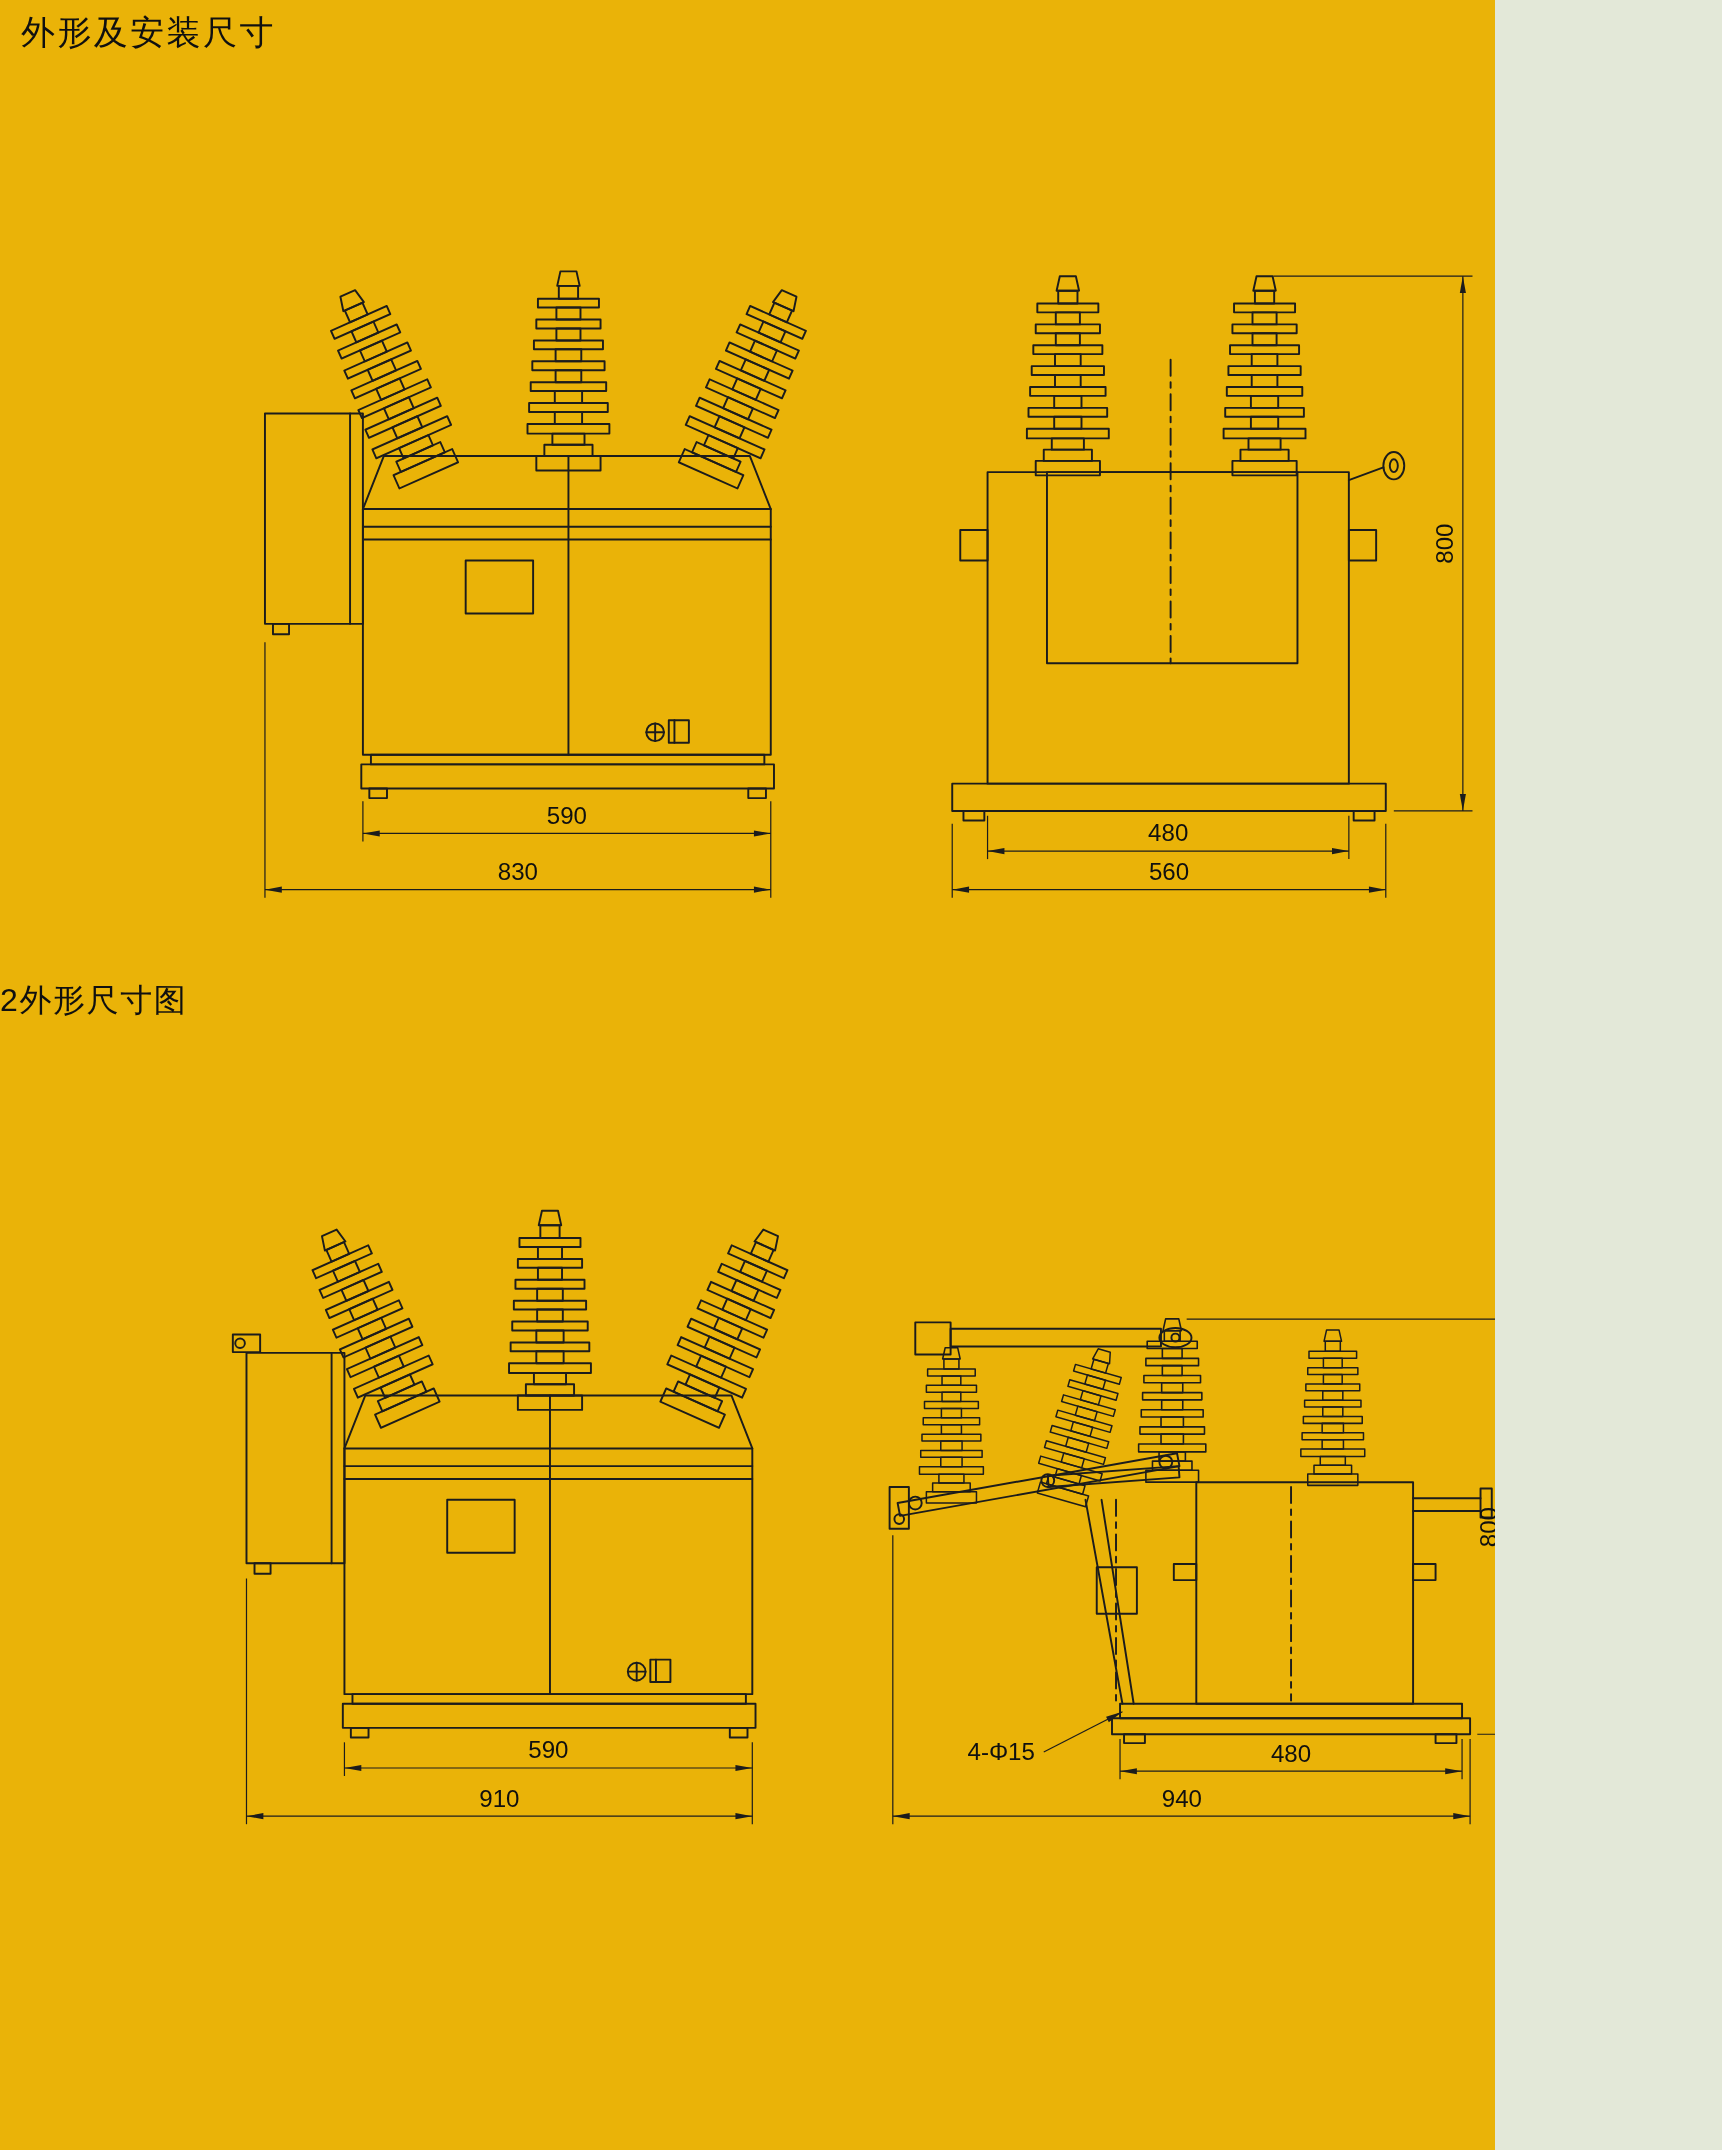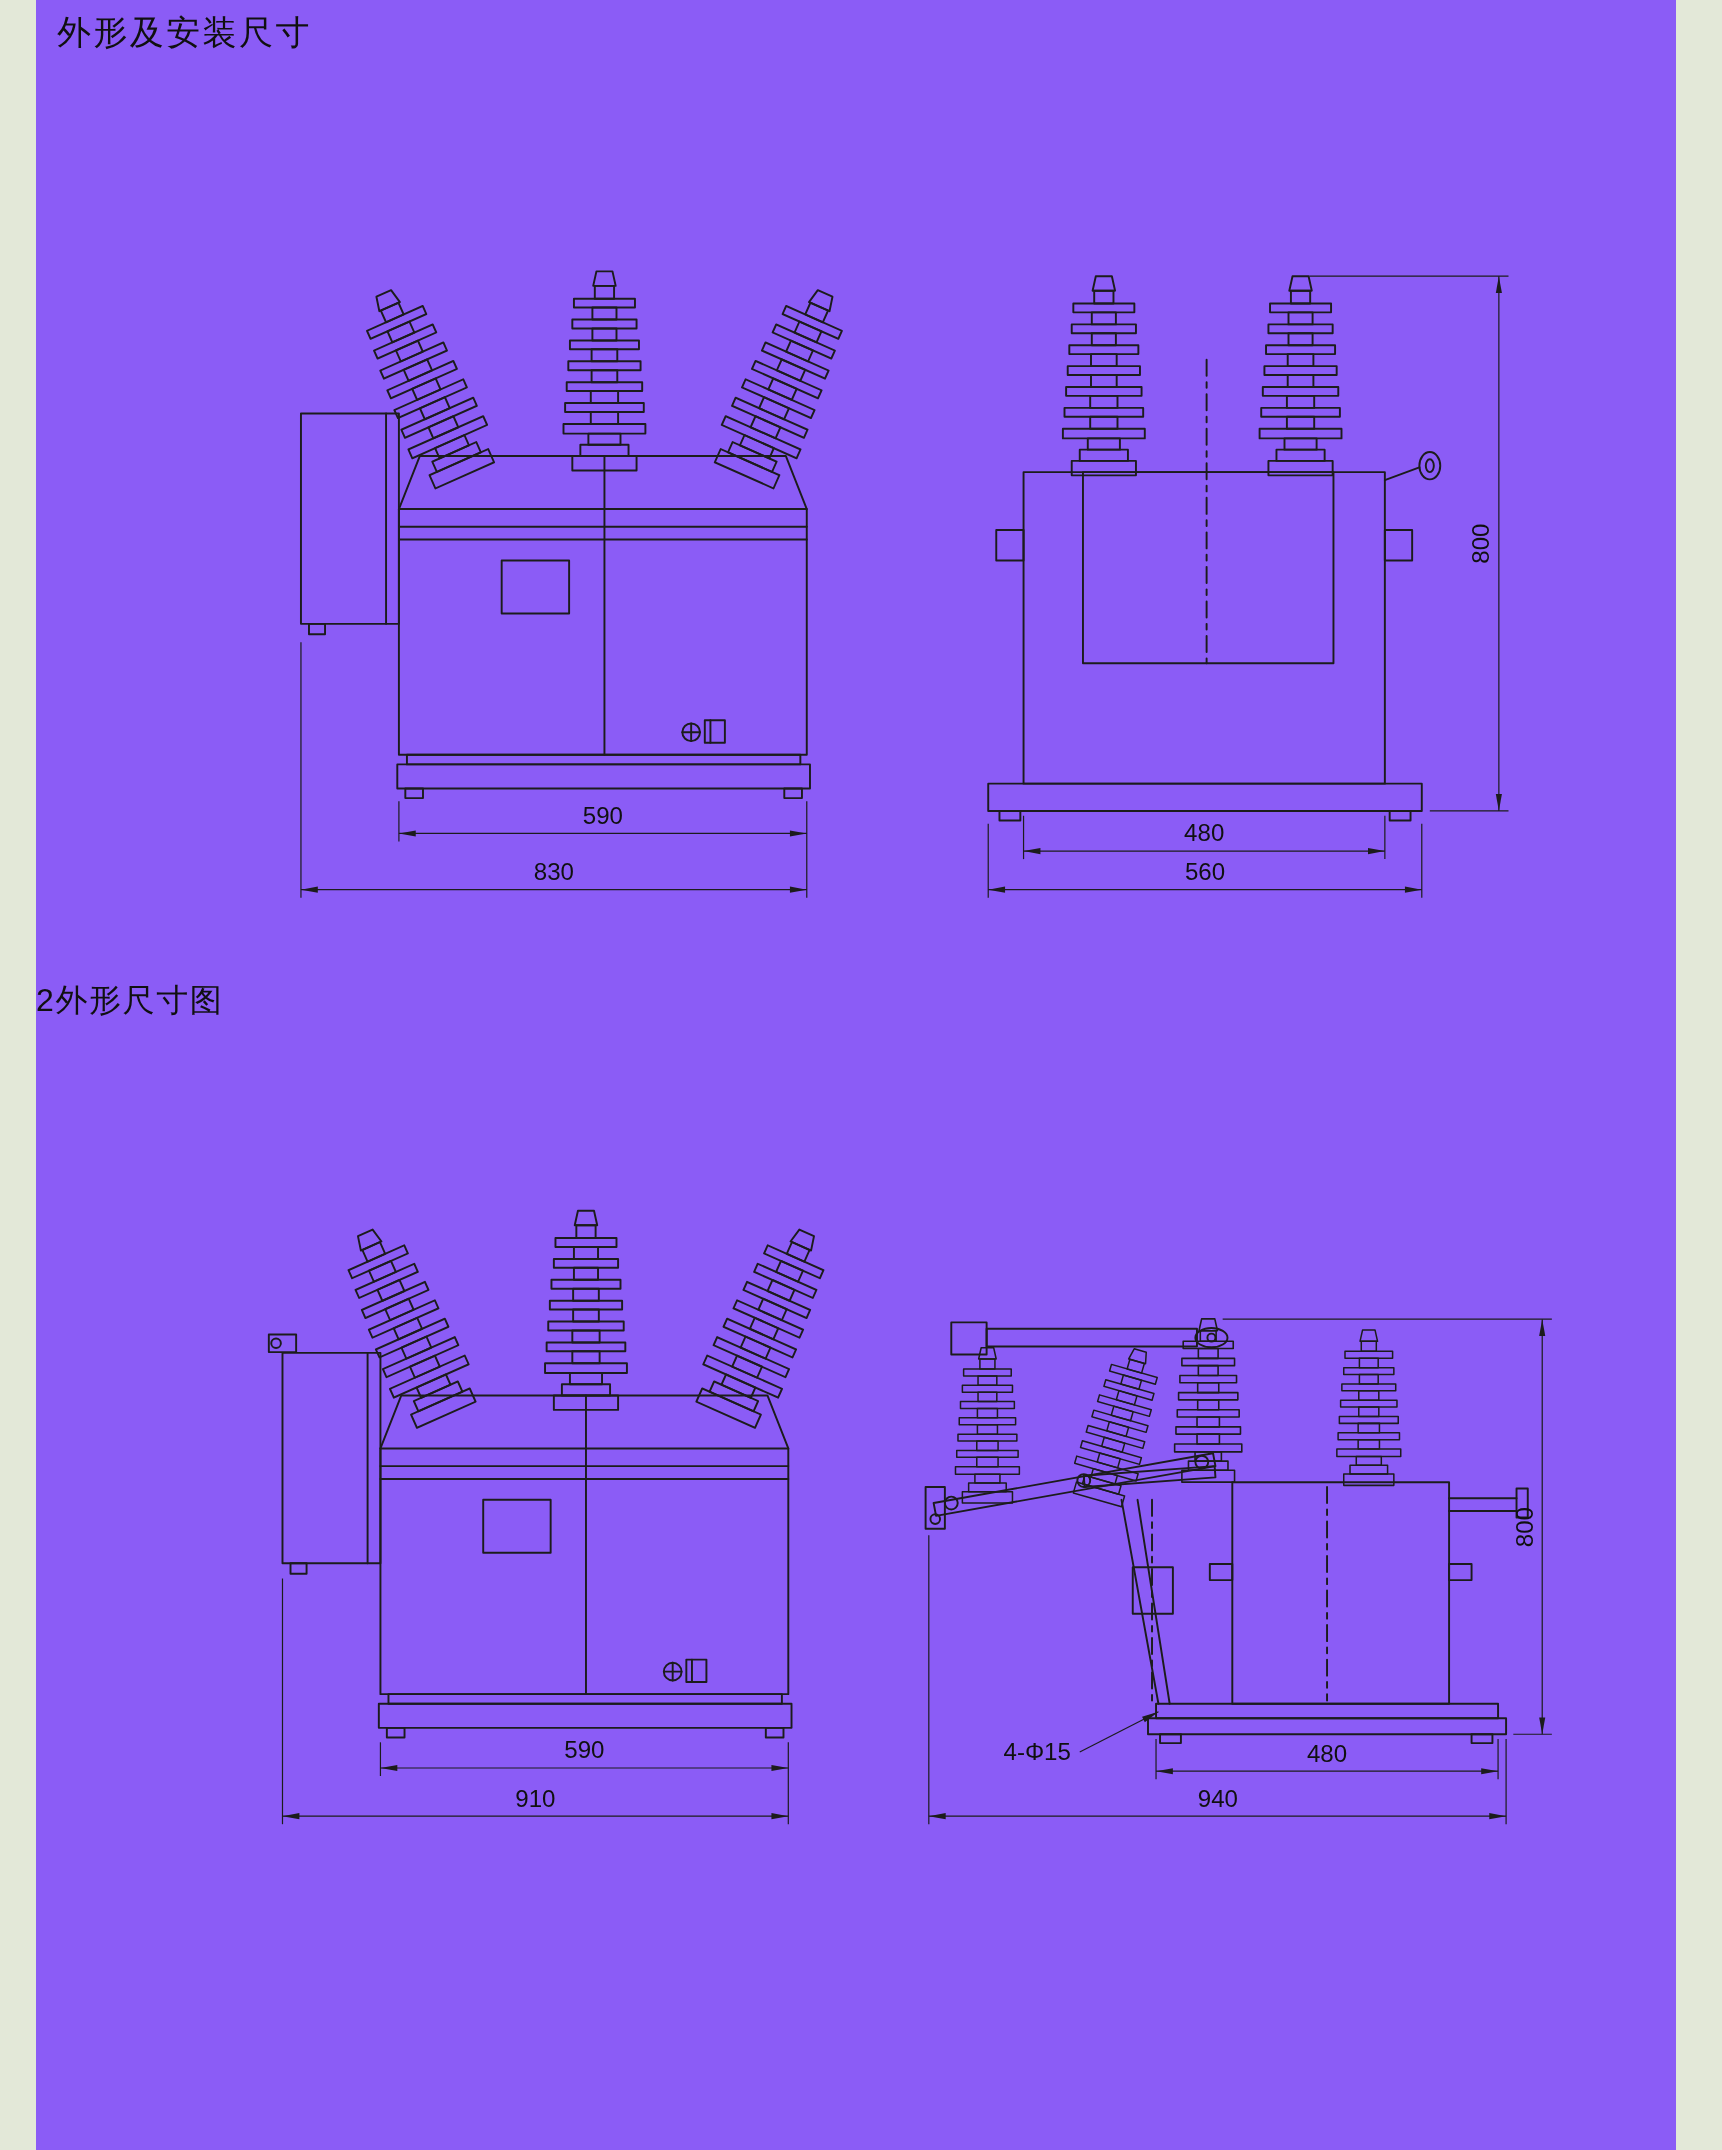--- a/index.html
+++ b/index.html
@@ -1,18 +1,18 @@
 <!DOCTYPE html>
 <html style="font-size:13px"><head>
 <meta charset="utf-8">
 <style>
   html,body{margin:0;padding:0;}
   body{background:#e3e8d8;}
-  #page{position:relative;width:1640px;height:2151px;background:#8b5cf6;overflow:hidden;
-        font-family:"Liberation Sans","DejaVu Sans",sans-serif;color:#101010;margin-left:36px;}
+  #page{position:relative;width:1495px;height:2151px;background:#eab308;overflow:hidden;
+        font-family:"Liberation Sans","DejaVu Sans",sans-serif;color:#101010;}
   .page-title{position:absolute;left:21px;top:9.6px;font-size:34px;letter-spacing:2.4px;}
   .caption{position:absolute;text-align:left;font-size:32px;letter-spacing:1.6px;}
   #cap1{top:979px;left:0;width:1654px;}
   #cap2{top:1896px;left:27px;width:1696px;}
   svg.canvas{position:absolute;left:0;top:0;}
   .ln{fill:none;stroke:#1c1c1c;stroke-width:2.4;stroke-linejoin:round;stroke-linecap:round;}
   .dim{fill:none;stroke:#1c1c1c;stroke-width:1.5;}
   .dash{stroke-dasharray:20 8 7 8;}
   .dimtxt{font-family:"Liberation Sans","DejaVu Sans",sans-serif;font-size:30px;fill:#101010;text-anchor:middle;}
 </style>

